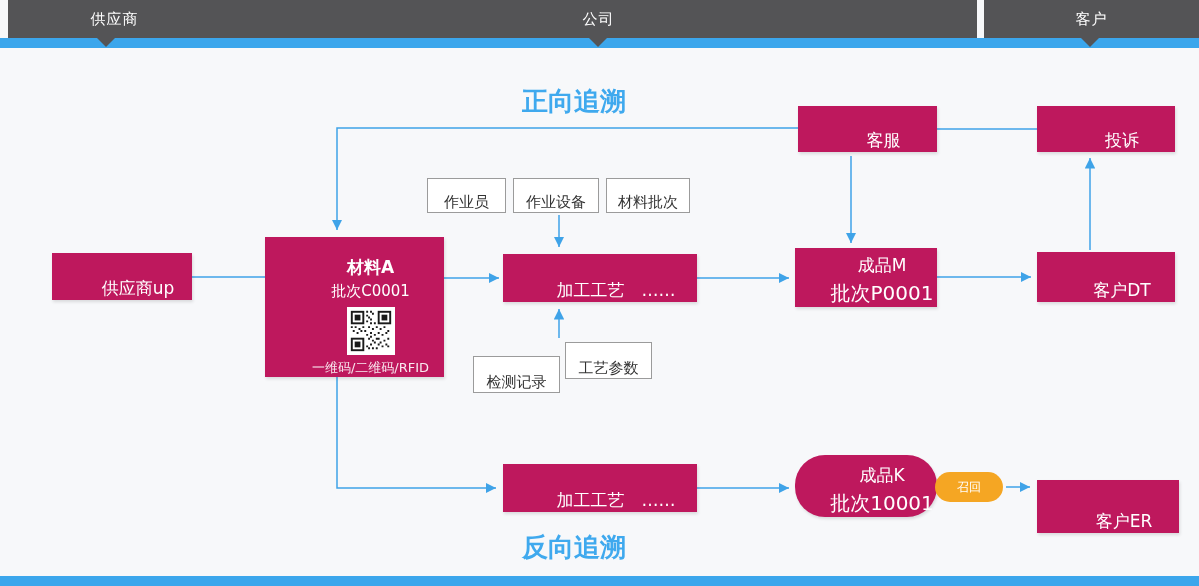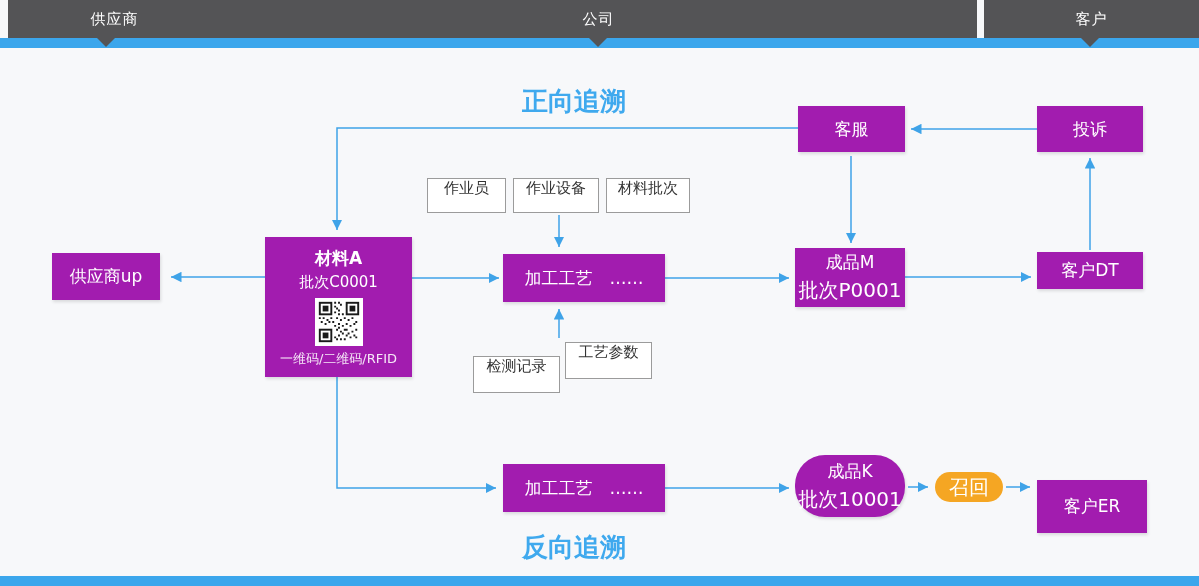--- a/index.html
+++ b/index.html
@@ -13,34 +13,34 @@
   .htri{position:absolute;top:38px;width:0;height:0;z-index:3;
         border-left:9px solid transparent;border-right:9px solid transparent;
         border-top:9px solid #545456;}
   .bluebar{position:absolute;left:0;width:100%;height:10px;background:#3BA6EC;z-index:2;}
 
   
   .flowtitle{position:absolute;width:260px;text-align:center;color:#3FA9EE;
              font-size:26px;font-weight:bold;z-index:4;}
 
   
-  .gbox{position:absolute;background:#a21caf;color:#fff;display:flex;
-        flex-direction:column;align-items:center;justify-content:center;
-        font-size:17px;box-shadow:1px 2px 3px rgba(0,0,0,0.12);z-index:4;}
+  .gbox{position:absolute;background:#be185d;color:#fff;display:flex;
+        flex-direction:column;align-items:center;justify-content:flex-end;
+        font-size:17px;box-shadow:1px 2px 3px rgba(0,0,0,0.12);z-index:4;padding-left:32px;}
   .gbox .sub{font-size:20px;margin-top:3px;}
   .gbox .cap{font-size:13px;color:rgba(255,255,255,0.9);margin-top:4px;}
   .qrwrap{background:#fff;margin-top:6px;line-height:0;padding:0;}
 
   
   .tag{position:absolute;background:#fff;border:1px solid #9B9B9B;color:#333;
-       display:flex;align-items:flex-start;justify-content:center;font-size:15px;z-index:4;}
+       display:flex;align-items:flex-end;justify-content:center;font-size:15px;z-index:4;}
 
   
   .pill{position:absolute;background:#F5A623;color:#fff;border-radius:16px;
-        display:flex;align-items:center;justify-content:center;font-size:20px;z-index:4;}
+        display:flex;align-items:center;justify-content:center;font-size:12px;z-index:4;}
 
   
   #wires{position:absolute;left:0;top:0;z-index:1;pointer-events:none;}
 </style>
 </head>
 <body>
 
 <div id="stage">
 
   <div class="hseg" style="left:8px;width:213px;">
@@ -120,21 +120,21 @@
 
   <div class="gbox" style="left:503px;top:254px;width:162px;height:48px;">
     <span>加工工艺　……</span>
   </div>
 
   <div class="gbox" style="left:795px;top:248px;width:110px;height:59px;">
     <span>成品M</span>
     <span class="sub">批次P0001</span>
   </div>
 
-  <div class="gbox" style="left:1037px;top:252px;width:106px;height:37px;">
+  <div class="gbox" style="left:1037px;top:252px;width:106px;height:50px;">
     <span>客户DT</span>
   </div>
 
   <div class="tag" style="left:427px;top:178px;width:77px;height:33px;">
     <span>作业员</span>
   </div>
   <div class="tag" style="left:513px;top:178px;width:84px;height:33px;">
     <span>作业设备</span>
   </div>
   <div class="tag" style="left:606px;top:178px;width:82px;height:33px;">

